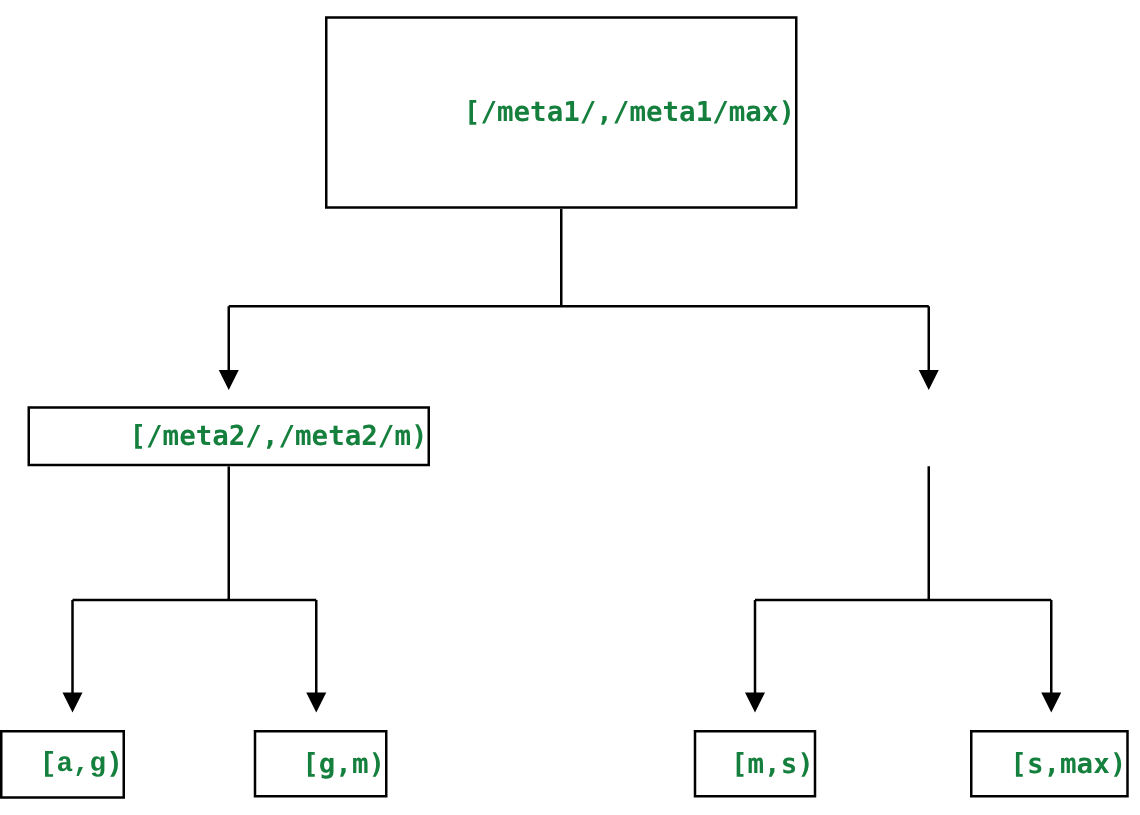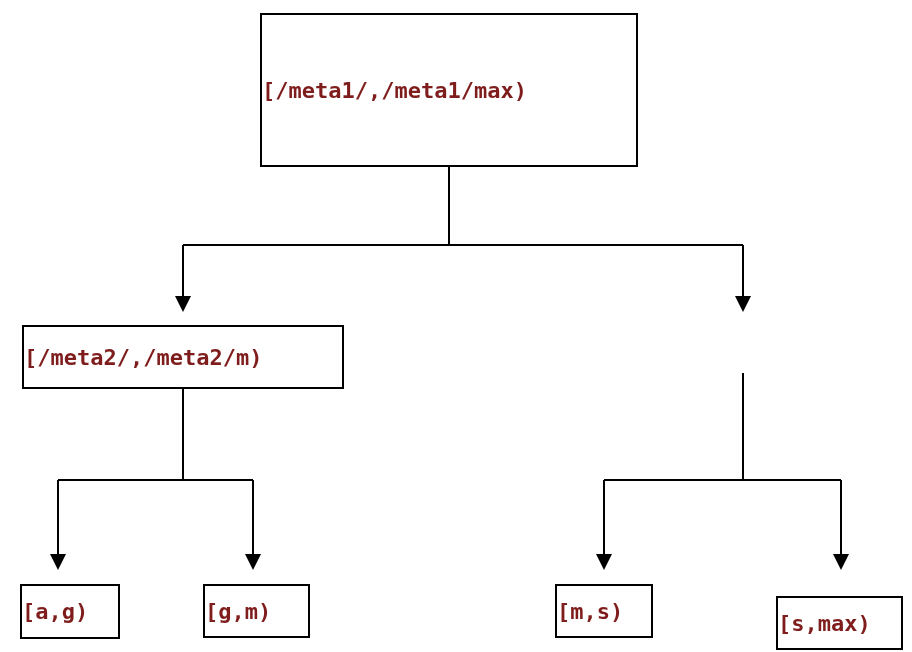--- a/index.html
+++ b/index.html
@@ -31,33 +31,33 @@
     fill: #000000;
     stroke: none;
   }
   .node {
     position: absolute;
     box-sizing: border-box;
     border: 2px solid #000000;
     background: #ffffff;
     display: flex;
     align-items: center;
-    justify-content: flex-start;
-    color: #7f1d1d;
+    justify-content: flex-end;
+    color: #15803d;
     font-weight: bold;
     font-size: 22px;
     white-space: nowrap;
   }
   .node-root   { left: 260px; top: 13px;  width: 378px; height: 154px; }
-  .node-l2-left  { left: 22px;  top: 325px; width: 322px; height: 64px; }
+  .node-l2-left  { left: 22px;  top: 325px; width: 322px; height: 48px; }
   .node-l2-right { left: 583px; top: 325px; width: 320px; height: 48px; }
-  .node-leaf-ag  { left: 20px;   top: 584px; width: 100px; height: 55px; }
+  .node-leaf-ag  { left: 0;   top: 584px; width: 100px; height: 55px; font-family: Liberation Mono, monospace; }
   .node-leaf-gm  { left: 203px; top: 584px; width: 107px; height: 54px; }
   .node-leaf-ms  { left: 555px; top: 584px; width: 98px;  height: 54px; }
-  .node-leaf-smax{ left: 776px; top: 584px; width: 127px; height: 54px; margin-top: 12px; }
+  .node-leaf-smax{ left: 776px; top: 584px; width: 127px; height: 54px; }
 </style>
 </head>
 <body>
 
 <div class="canvas">
 
   <svg class="edges" viewBox="0 0 912 652" xmlns="http://www.w3.org/2000/svg">
 
     <g>
       <path class="edge-path" d="M449,167 L449,245 M183,245 L743,245 M183,245 L183,297 M743,245 L743,297"></path>

